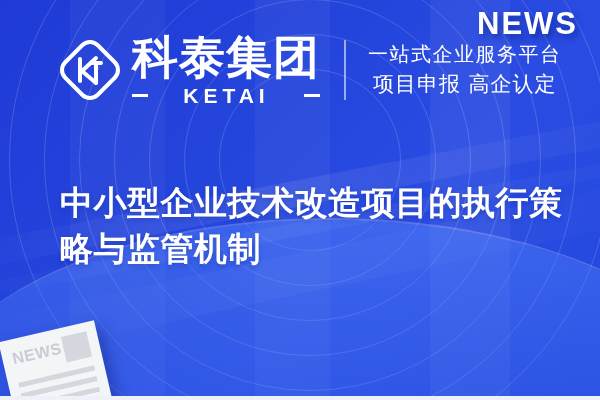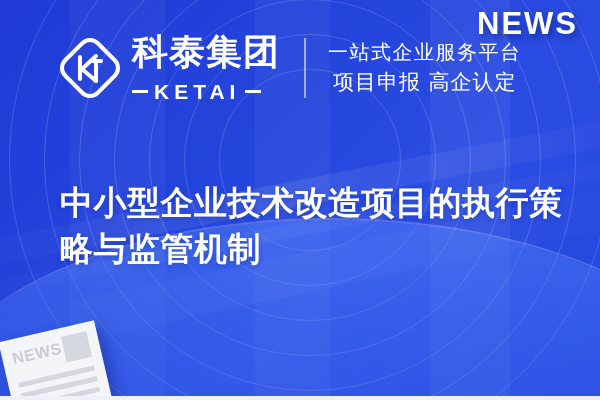--- a/index.html
+++ b/index.html
@@ -91,31 +91,32 @@
   }
 
   .logo-block { display: flex; align-items: center; }
 
   .logo-mark { width: 64px; height: 64px; flex: none; }
 
   .logo-words { margin-left: 10px; }
   .logo-cn {
     font-family: "DejaVu Sans", sans-serif;
     font-weight: bold;
-    font-size: 36px;
+    font-size: 46px;
     letter-spacing: 1px;
     color: #ffffff;
     line-height: 1;
     white-space: nowrap;
   }
   .logo-en-row {
     display: flex;
     align-items: center;
-    margin-top: 11px;
-    color: #ffffff;
+    margin-top: 5px;
+    color: #ffffff;
+    justify-content: space-between;
   }
   .logo-en-row .dash {
     display: block;
     height: 3px;
     width: 16px;
     background: #ffffff;
     flex: none;
   }
   .logo-en {
     font-family: "Liberation Sans", sans-serif;

